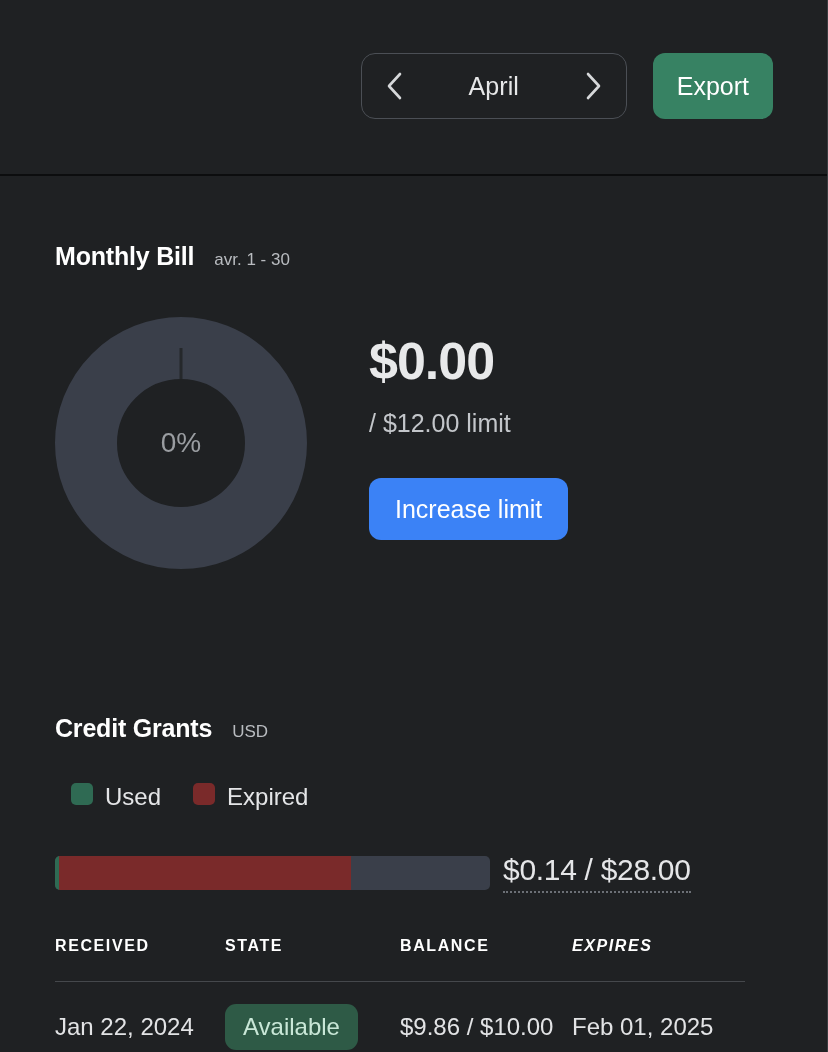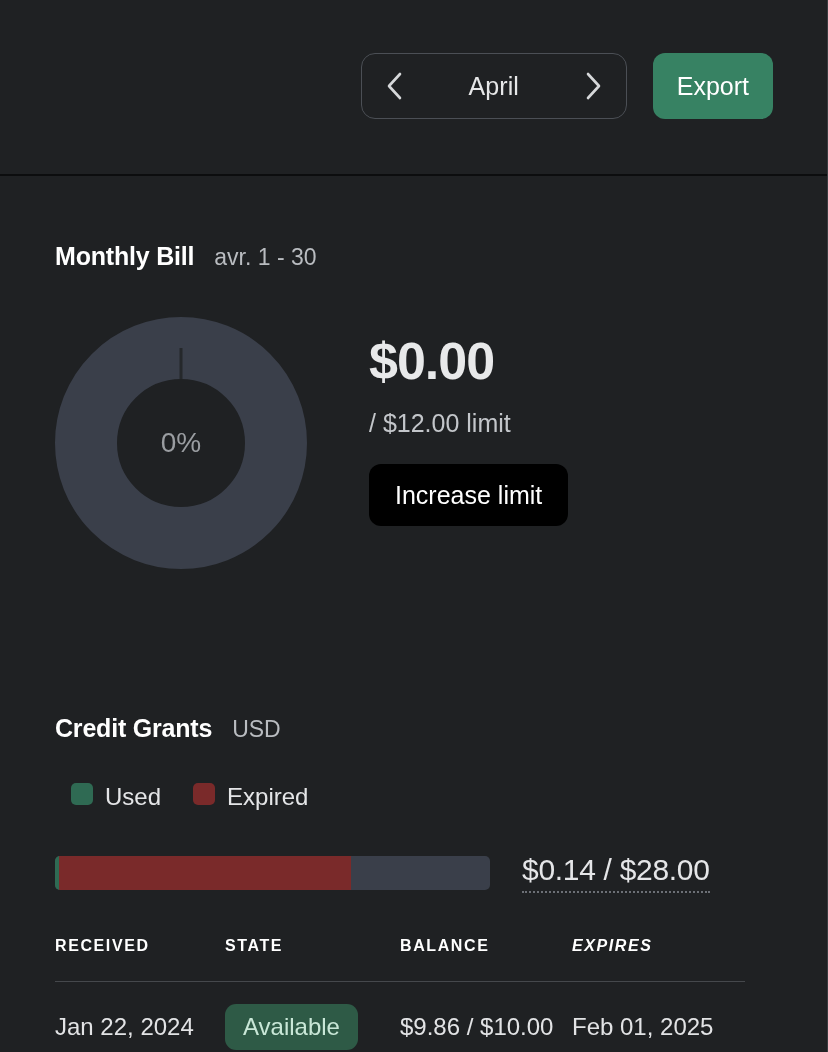--- a/index.html
+++ b/index.html
@@ -38,58 +38,58 @@
     height:66px; padding:0 24px;
     background:#378263; border:none; border-radius:12px;
     color:#ffffff; font-size:25px; cursor:pointer;
     display:flex; align-items:center; justify-content:center;margin-left:8px;
   }
   .header-divider { position:absolute; left:0; top:174px; width:828px; height:2px; background:#0c0d0e; }
 
   
   .section-title { display:flex; align-items:baseline; gap:20px; }
   .section-title .main { color:#ffffff; font-size:25px; font-weight:bold; letter-spacing:-.2px; }
-  .section-title .sub  { color:#b9bcc0; font-size:23px; font-weight:normal;text-align:center; }
+  .section-title .sub  { color:#b9bcc0; font-size:17px; font-weight:normal;text-align:center; }
 
   
   .bill-section { position:absolute; left:55px; top:242px; }
   .bill-body { display:flex; align-items:flex-start; margin-top:46px; }
   .donut-wrap { position:relative; width:252px; height:252px; flex:0 0 252px; }
   .donut-wrap svg { display:block; }
   .donut-label {
     position:absolute; left:0; top:0; width:252px; height:252px;
     display:flex; align-items:center; justify-content:center;
     color:#9a9da1; font-size:28px;
   }
   .bill-figures { margin-left:62px; padding-top:18px; }
   .bill-amount { color:#e8e9ea; font-size:52px; font-weight:bold; letter-spacing:-1px; line-height:1; }
   .bill-limit { color:#c3c6ca; font-size:25px; margin-top:22px; }
   .increase-btn {
-    margin-top:26px; height:62px; padding:0 26px;
-    background:#000000; border:none; border-radius:12px;
+    margin-top:40px; height:62px; padding:0 26px;
+    background:#3b82f6; border:none; border-radius:12px;
     color:#ffffff; font-size:25px; cursor:pointer;
     display:inline-flex; align-items:center; justify-content:center;
   }
 
   
   .grants-section { position:absolute; left:55px; top:714px; width:720px; }
   .legend { display:flex; align-items:center; gap:32px; margin-top:40px; padding-left:16px; }
   .legend-item { display:flex; gap:12px; }
   .swatch { width:22px; height:22px; border-radius:5px; }
   .legend-label { color:#e4e5e7; font-size:24px; }
 
   .meter-row { display:flex; align-items:center; margin-top:42px; }
   .meter {
     position:relative; width:435px; height:34px;
     border-radius:5px; background:#3a3f4a; overflow:hidden;
     display:flex;
   }
   .meter-seg { height:100%; }
   .meter-value {
-    margin-left:32px; color:#e5e6e8; font-size:30px; letter-spacing:-.3px;
+    margin-left:13px; color:#e5e6e8; font-size:30px; letter-spacing:-.3px;
     padding-bottom:4px;
     border-bottom:2px dotted #6c7076;
   }
 
   
   .grants-table { margin-top:44px; width:690px; }
   .grants-table table { width:100%; border-collapse:collapse; }
   .grants-table th {
     text-align:left; color:#ffffff;
     font-size:16px; font-weight:bold; letter-spacing:1.6px;

